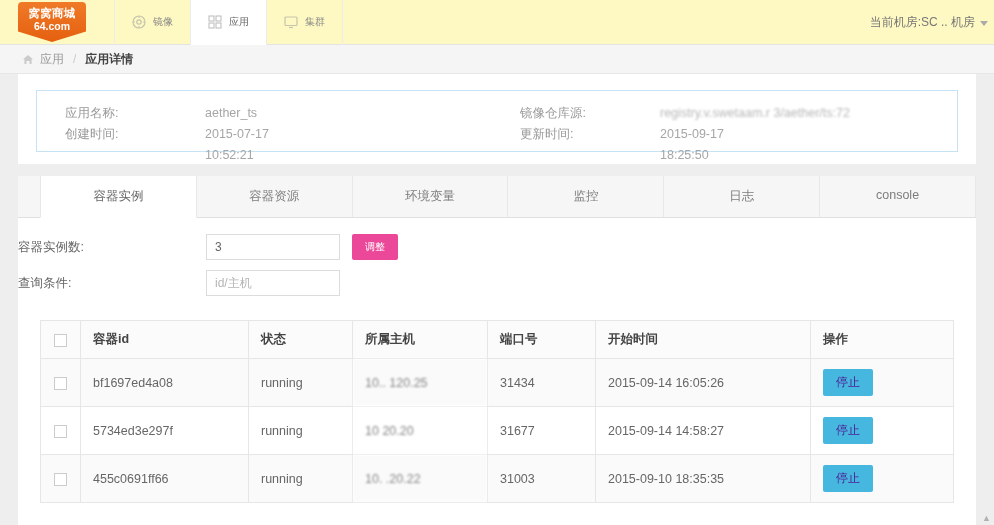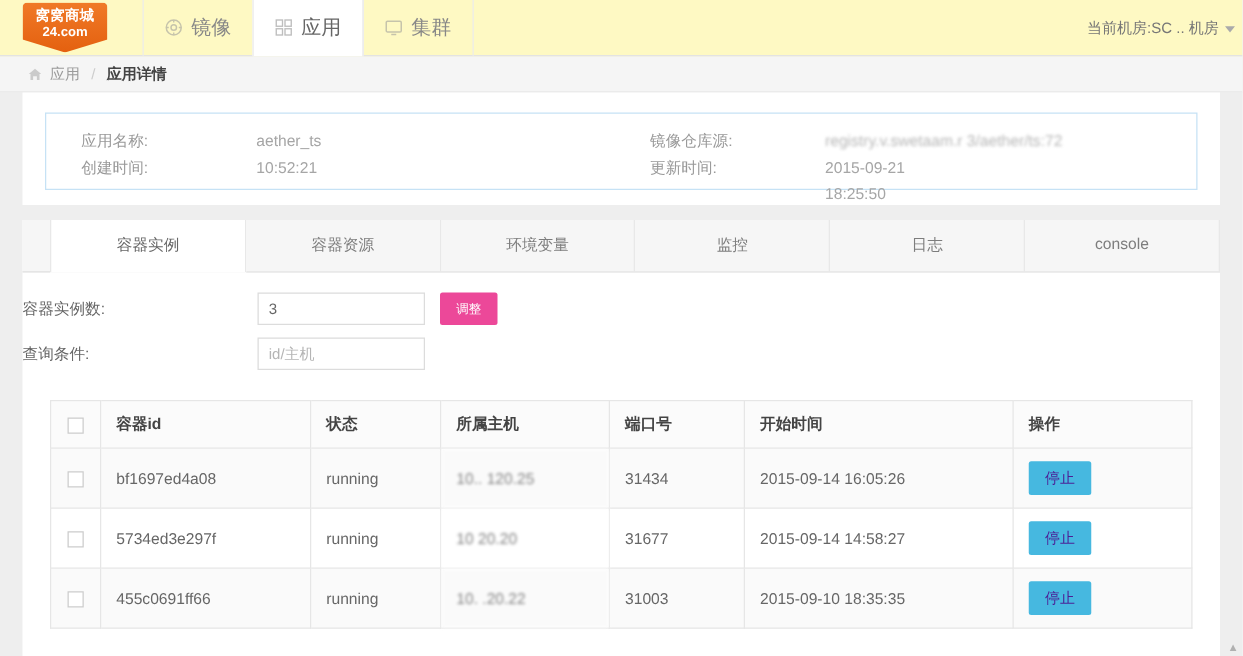--- a/index.html
+++ b/index.html
@@ -38,21 +38,21 @@
   }
   .logo-cn { font-size: 11.5px; font-weight: bold; letter-spacing: .3px; }
   .logo-en { font-size: 10.5px; font-weight: bold; margin-top: 2px; }
 
   .nav-items { display: flex; height: 45px; margin-left: 28px; }
   .nav-item {
     display: flex; align-items: center; gap: 7px;
     padding: 0 17px;
     height: 45px;
     color: #888;
-    font-size: 16px;
+    font-size: 10px;
     border-left: 1px solid #ececec;
     border-right: 1px solid #ececec;
     margin-right: -1px;
     cursor: pointer;
     white-space: nowrap;
   }
   .nav-item.active { background: #fff; color: #666; }
   .nav-ico { width: 14px; height: 14px; display: inline-block; opacity: .55; }
   .nav-ico svg { display: block; }
 
@@ -219,21 +219,21 @@
     color: #b0b0b0;
     font-size: 9px;
   }
 </style>
 </head>
 <body>
 
 <div class="navbar">
   <div class="logo">
     <span class="logo-cn">窝窝商城</span>
-    <span class="logo-en">24.com</span>
+    <span class="logo-en">64.com</span>
   </div>
 
   <div class="nav-items">
     <div class="nav-item">
       <span class="nav-ico">
         <svg viewBox="0 0 14 14" width="14" height="14">
             <circle cx="7" cy="7" r="6" fill="none" stroke="#999" stroke-width="1.2"></circle>
             <circle cx="7" cy="7" r="2.2" fill="none" stroke="#999" stroke-width="1.2"></circle>
             <path d="M7 1v2M7 11v2M1 7h2M11 7h2" stroke="#999" stroke-width="1.1"></path>
           </svg>
@@ -283,31 +283,32 @@
 
   <div class="panel-wrap">
     <div class="info-box">
       <div class="info-col c1">
         <div class="info-labels">
           <div class="info-row">应用名称:</div>
           <div class="info-row">创建时间:</div>
         </div>
         <div class="info-values">
           <div class="info-row">aether_ts</div>
+          <div class="info-row">2015-07-17</div>
           <div class="info-row">10:52:21</div>
         </div>
       </div>
       <div class="info-col">
         <div class="info-labels">
           <div class="info-row">镜像仓库源:</div>
           <div class="info-row">更新时间:</div>
         </div>
         <div class="info-values">
           <div class="info-row blur-sm">registry.v.swetaam.r  3/aether/ts:72</div>
-          <div class="info-row">2015-09-21</div>
+          <div class="info-row">2015-09-17</div>
           <div class="info-row">18:25:50</div>
         </div>
       </div>
     </div>
   </div>
 
   <div class="card">
 
     <div class="tabs">
       <div class="tab active"><span>容器实例</span></div>

